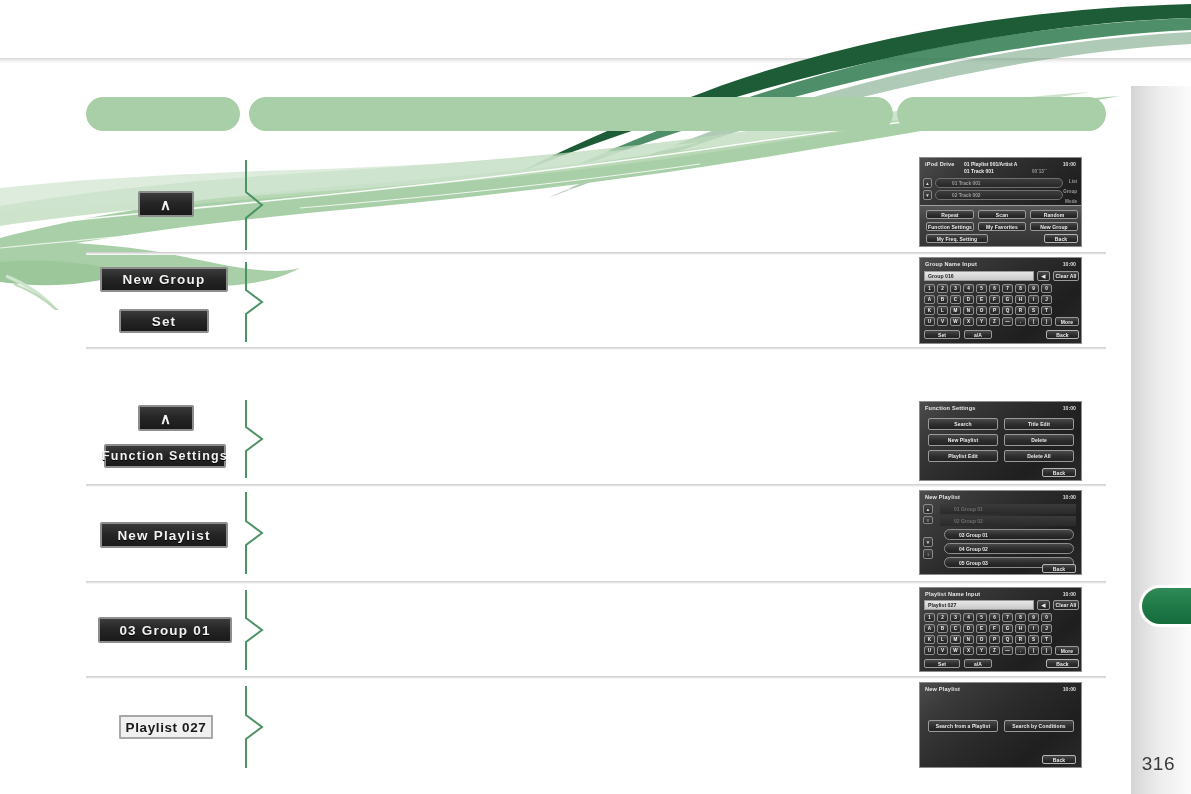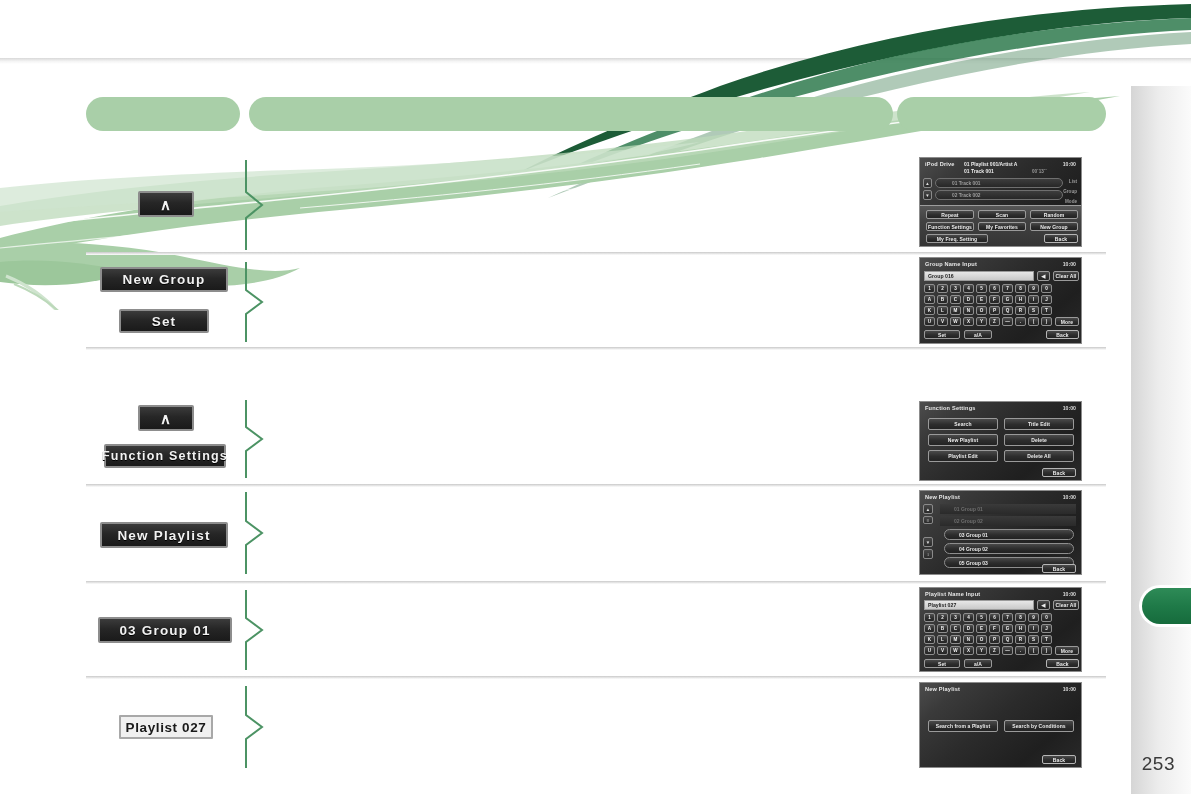--- a/index.html
+++ b/index.html
@@ -217,21 +217,21 @@
     <path d="M6,276 C26,284 44,296 58,312" stroke="#cfe4ce" stroke-width="3" fill="none"></path>
     <path d="M14,284 C34,292 52,304 66,318" stroke="#bcd9ba" stroke-width="2" fill="none"></path>
 
     <path d="M0,228 C180,208 420,190 700,150 C860,126 1020,106 1160,96" stroke="#ffffff" stroke-width="1.6" fill="none" opacity=".9"></path>
     <path d="M0,248 C180,230 420,212 700,172 C860,148 1020,128 1160,118" stroke="#ffffff" stroke-width="1.2" fill="none" opacity=".7"></path>
     <path d="M300,208 C420,198 560,184 700,164" stroke="#ffffff" stroke-width="1" fill="none" opacity=".8"></path>
   </svg>
 
   <div class="right-rail"></div>
   <div class="rail-tab"></div>
-  <div class="page-number">253</div>
+  <div class="page-number">316</div>
 
   <div class="hdr-row">
     <div class="pill p1"></div>
     <div class="pill p2"></div>
     <div class="pill p3"></div>
   </div>
 
   <div class="row-divider" style="top:252px"></div>
   <div class="row-divider" style="top:347px"></div>
   <div class="row-divider" style="top:484px"></div>

